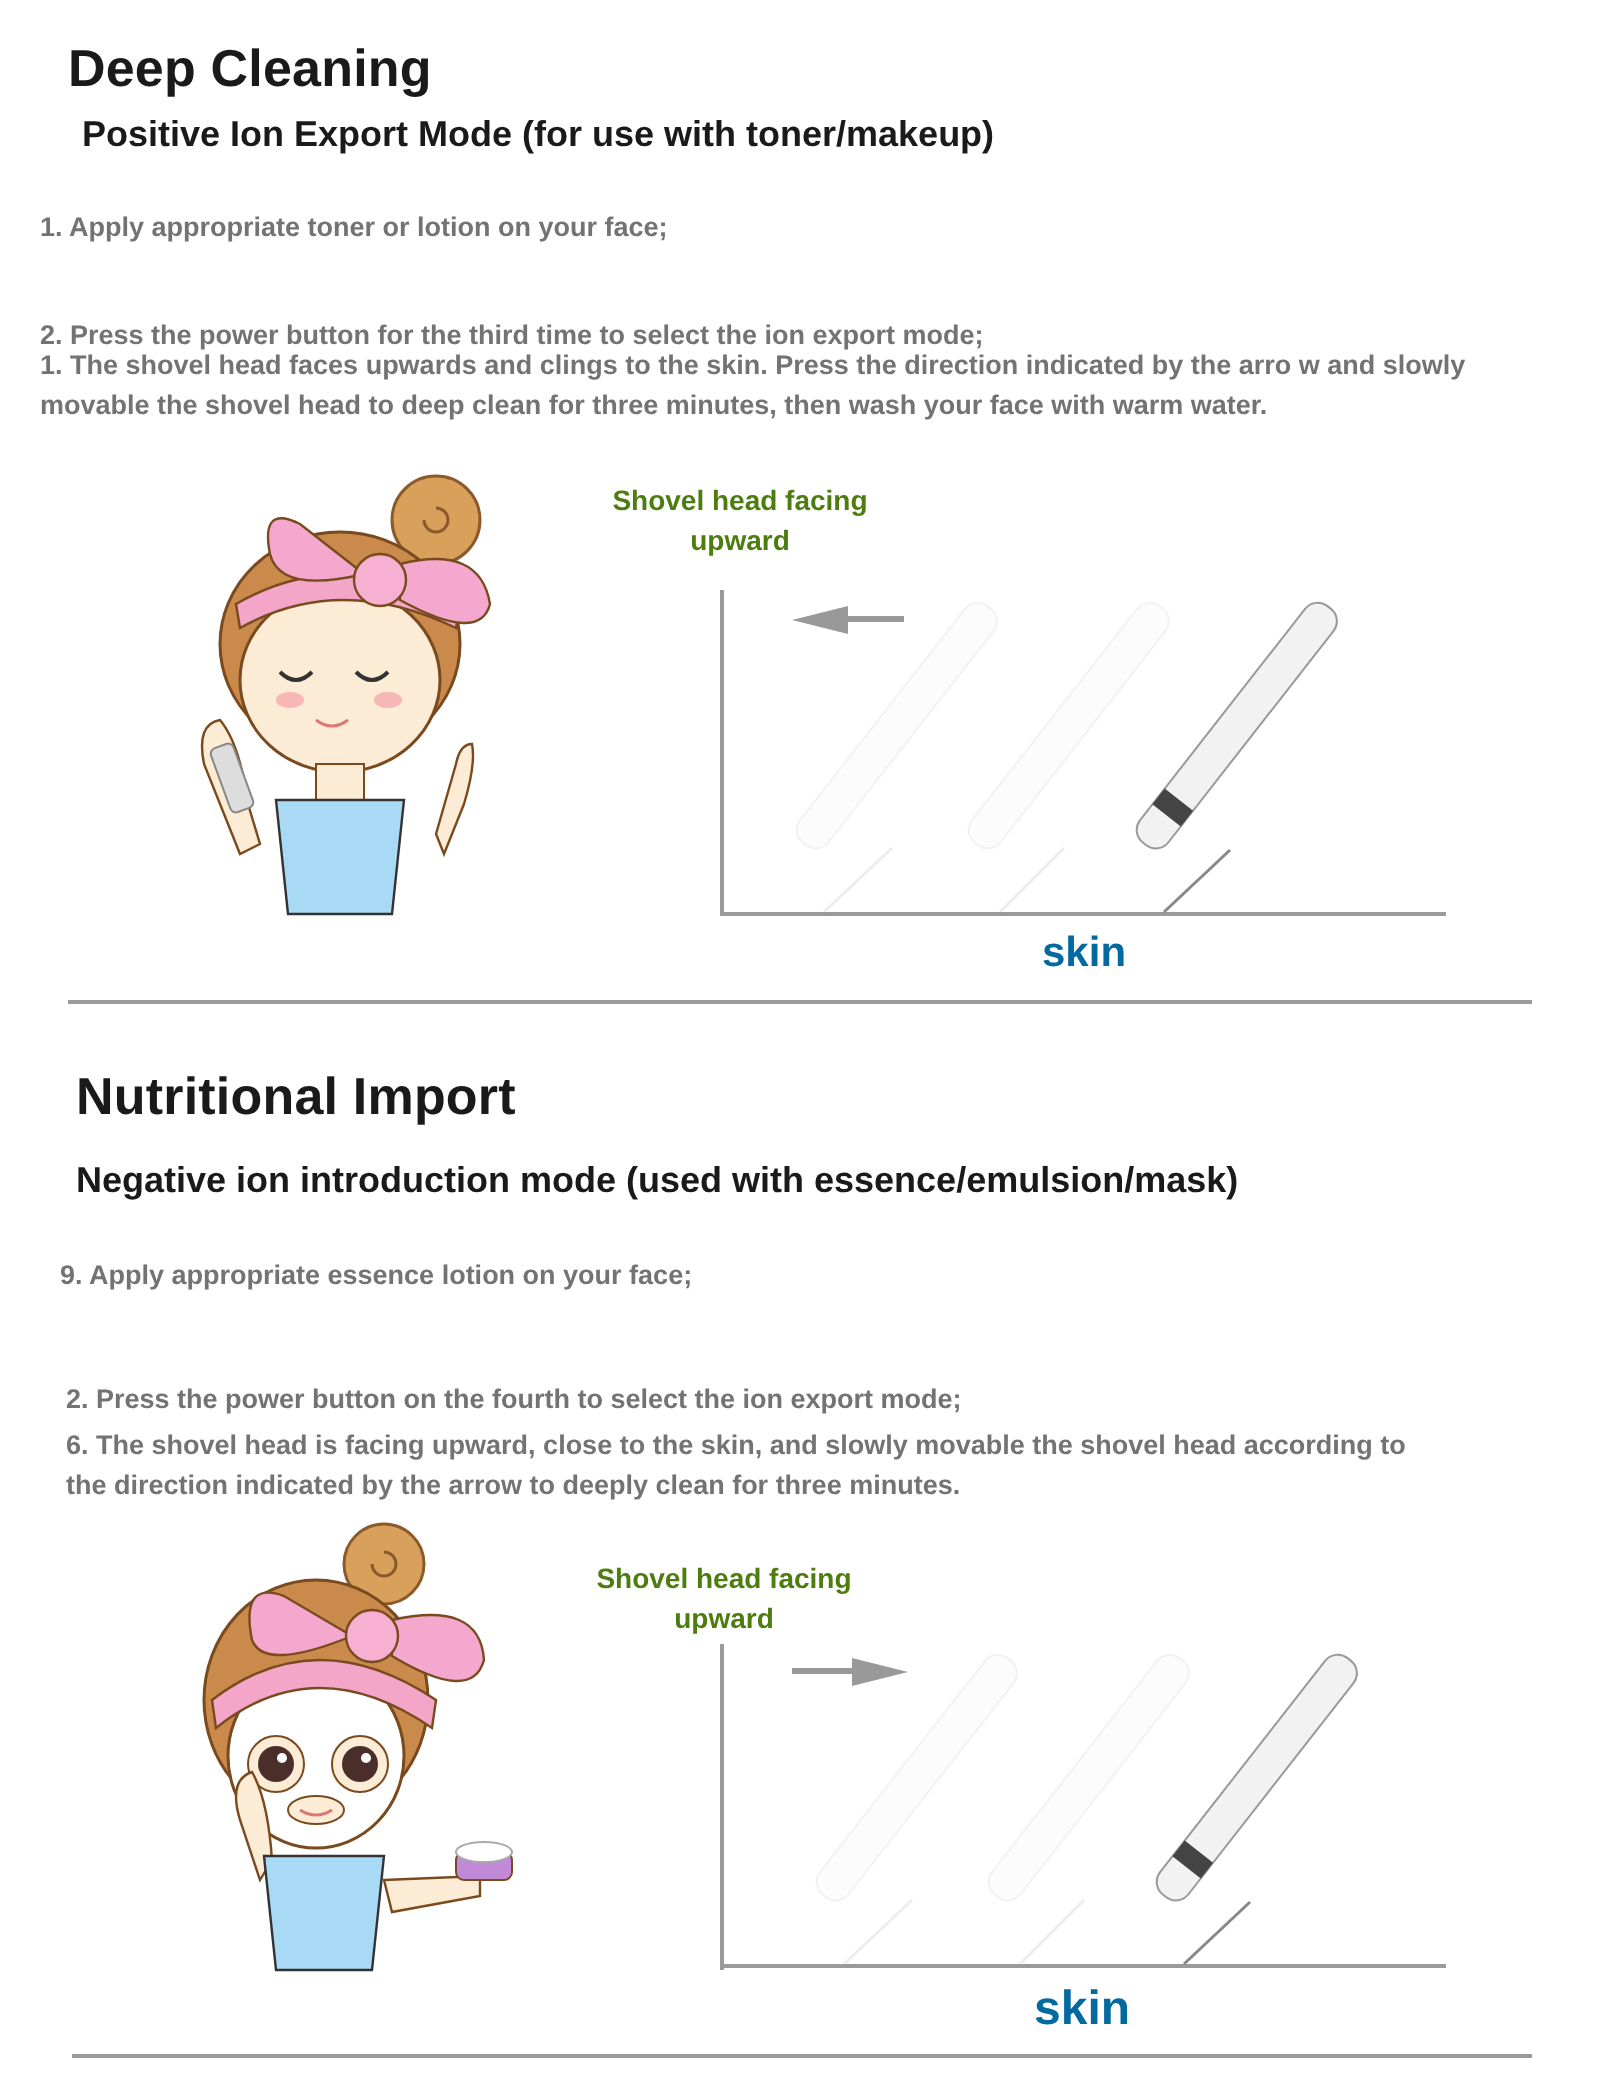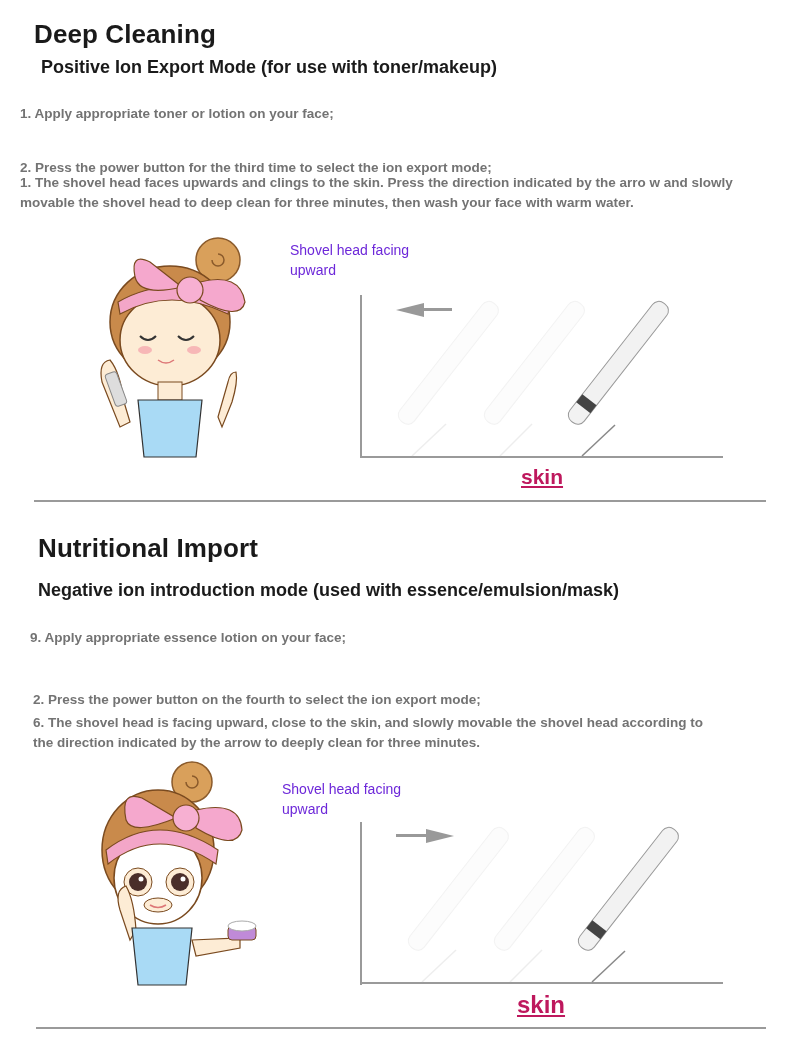--- a/index.html
+++ b/index.html
@@ -1,22 +1,22 @@
 <!DOCTYPE html>
 <html><head>
 <meta charset="utf-8">
 <style>
   html,body{margin:0;padding:0;background:#fff;}
   body{width:800px;height:1043px;position:relative;overflow:hidden;font-family:"Liberation Sans","DejaVu Sans",sans-serif;}
   .abs{position:absolute;}
   .h1{font-size:26px;font-weight:bold;color:#1a1a1a;white-space:nowrap;letter-spacing:0.1px;}
   .h2{font-size:18px;font-weight:bold;color:#1a1a1a;white-space:nowrap;}
   .step{font-size:13.5px;font-weight:bold;color:#737373;line-height:20px;}
-  .caption{font-size:14px;font-weight:normal;color:#6d28d9;line-height:20px;width:160px;}
-  .skin{font-size:21px;font-weight:bold;color:#be185d;text-decoration:underline;}
+  .caption{font-size:14px;font-weight:bold;color:#4d7c0f;text-align:center;line-height:20px;width:160px;}
+  .skin{font-size:21px;font-weight:bold;color:#0369a1;}
   .divider{height:2px;background:#9a9a9a;}
   .axis-v{width:2px;background:#9a9a9a;}
   .axis-h{height:2px;background:#9a9a9a;}
   svg{position:absolute;overflow:visible;}
 </style>
 </head>
 <body>
 
 <div>
   <div class="abs h1" style="left:34px;top:19px;">Deep Cleaning</div>

